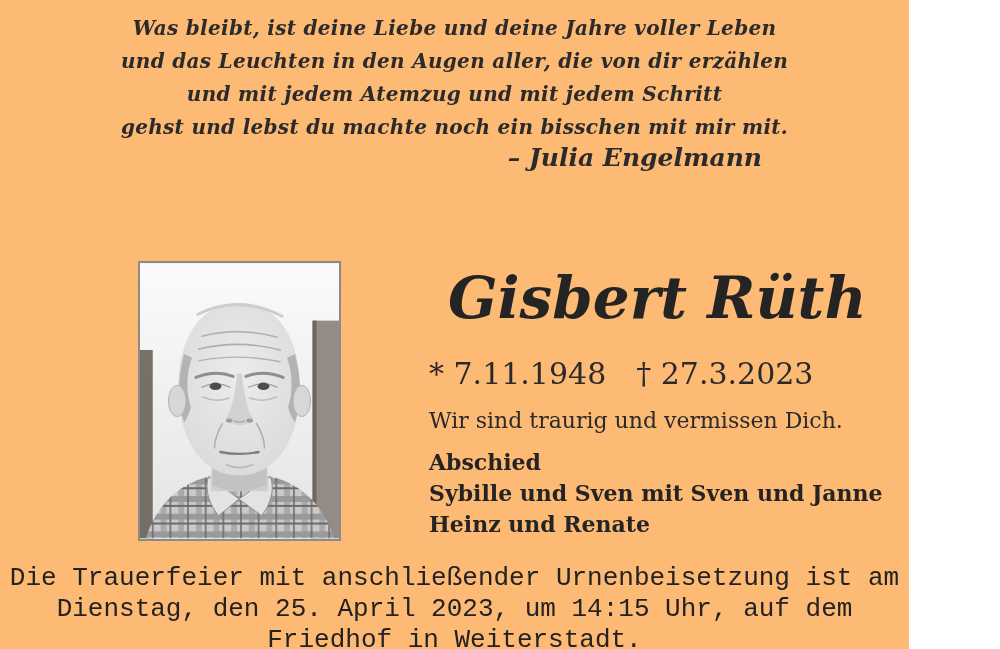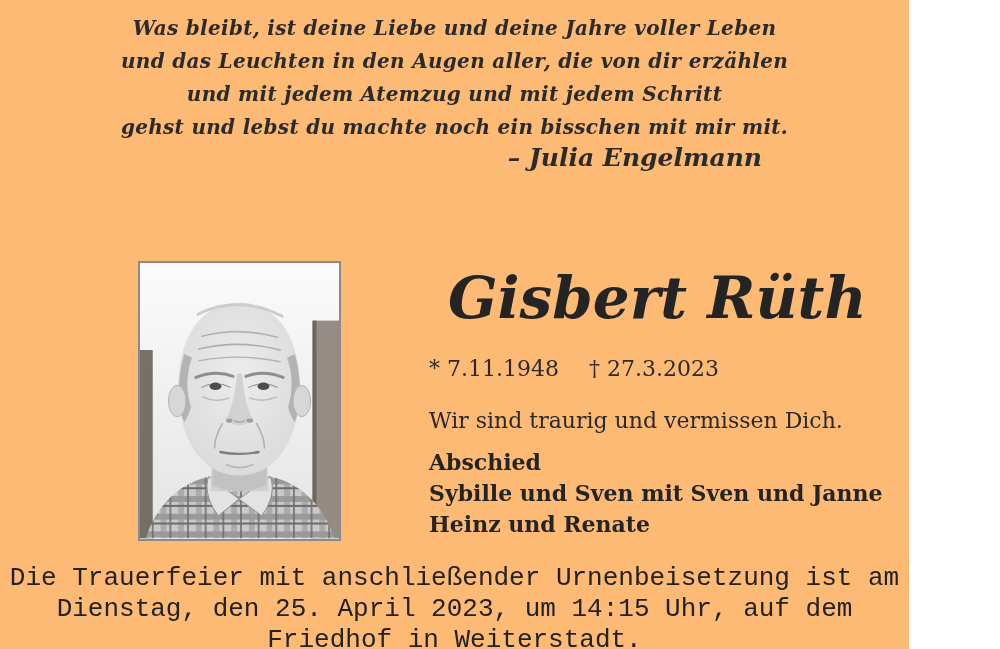--- a/index.html
+++ b/index.html
@@ -60,21 +60,21 @@
     left: 424px; top: 258px;
     font-size: 58px;
     line-height: 80px;
     white-space: nowrap;
     color: #242424;
     margin-left: 24px;
   }
   .dates {
     position: absolute;
     left: 429px; top: 356px;
-    font-size: 22px;
+    font-size: 30px;
     color: #2a2a2a;
     white-space: nowrap;
   }
   .dates .death { margin-left: 30px; }
   .message {
     position: absolute;
     left: 429px; top: 408px;
     font-size: 22px;
     color: #2a2a2a;
     white-space: nowrap;

